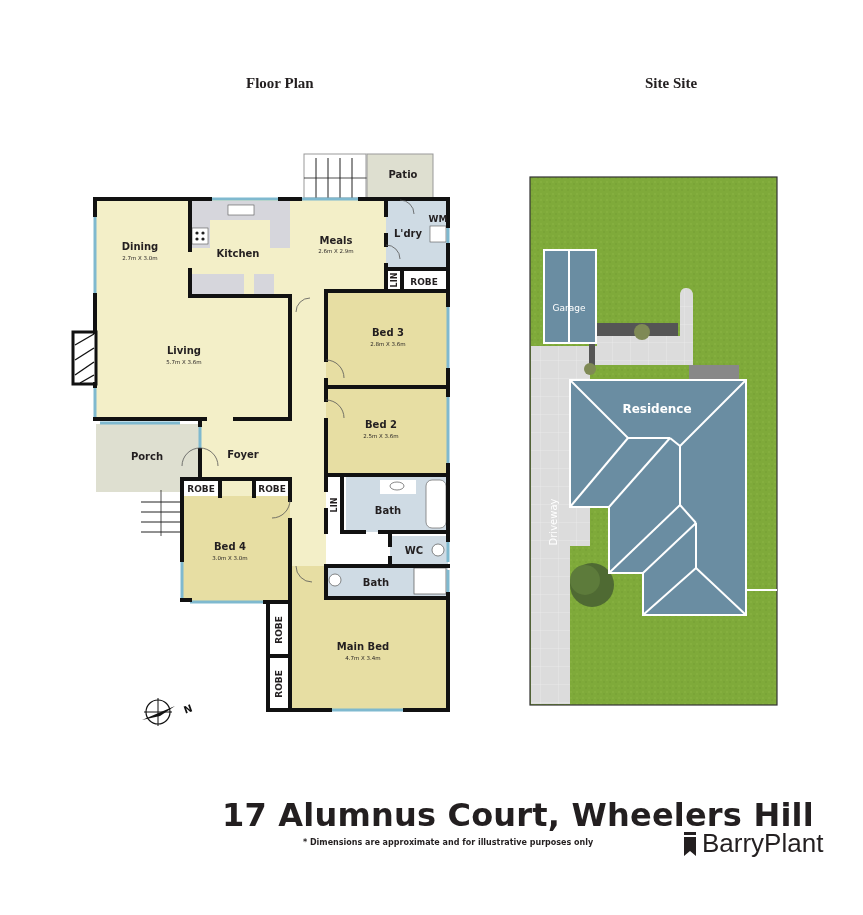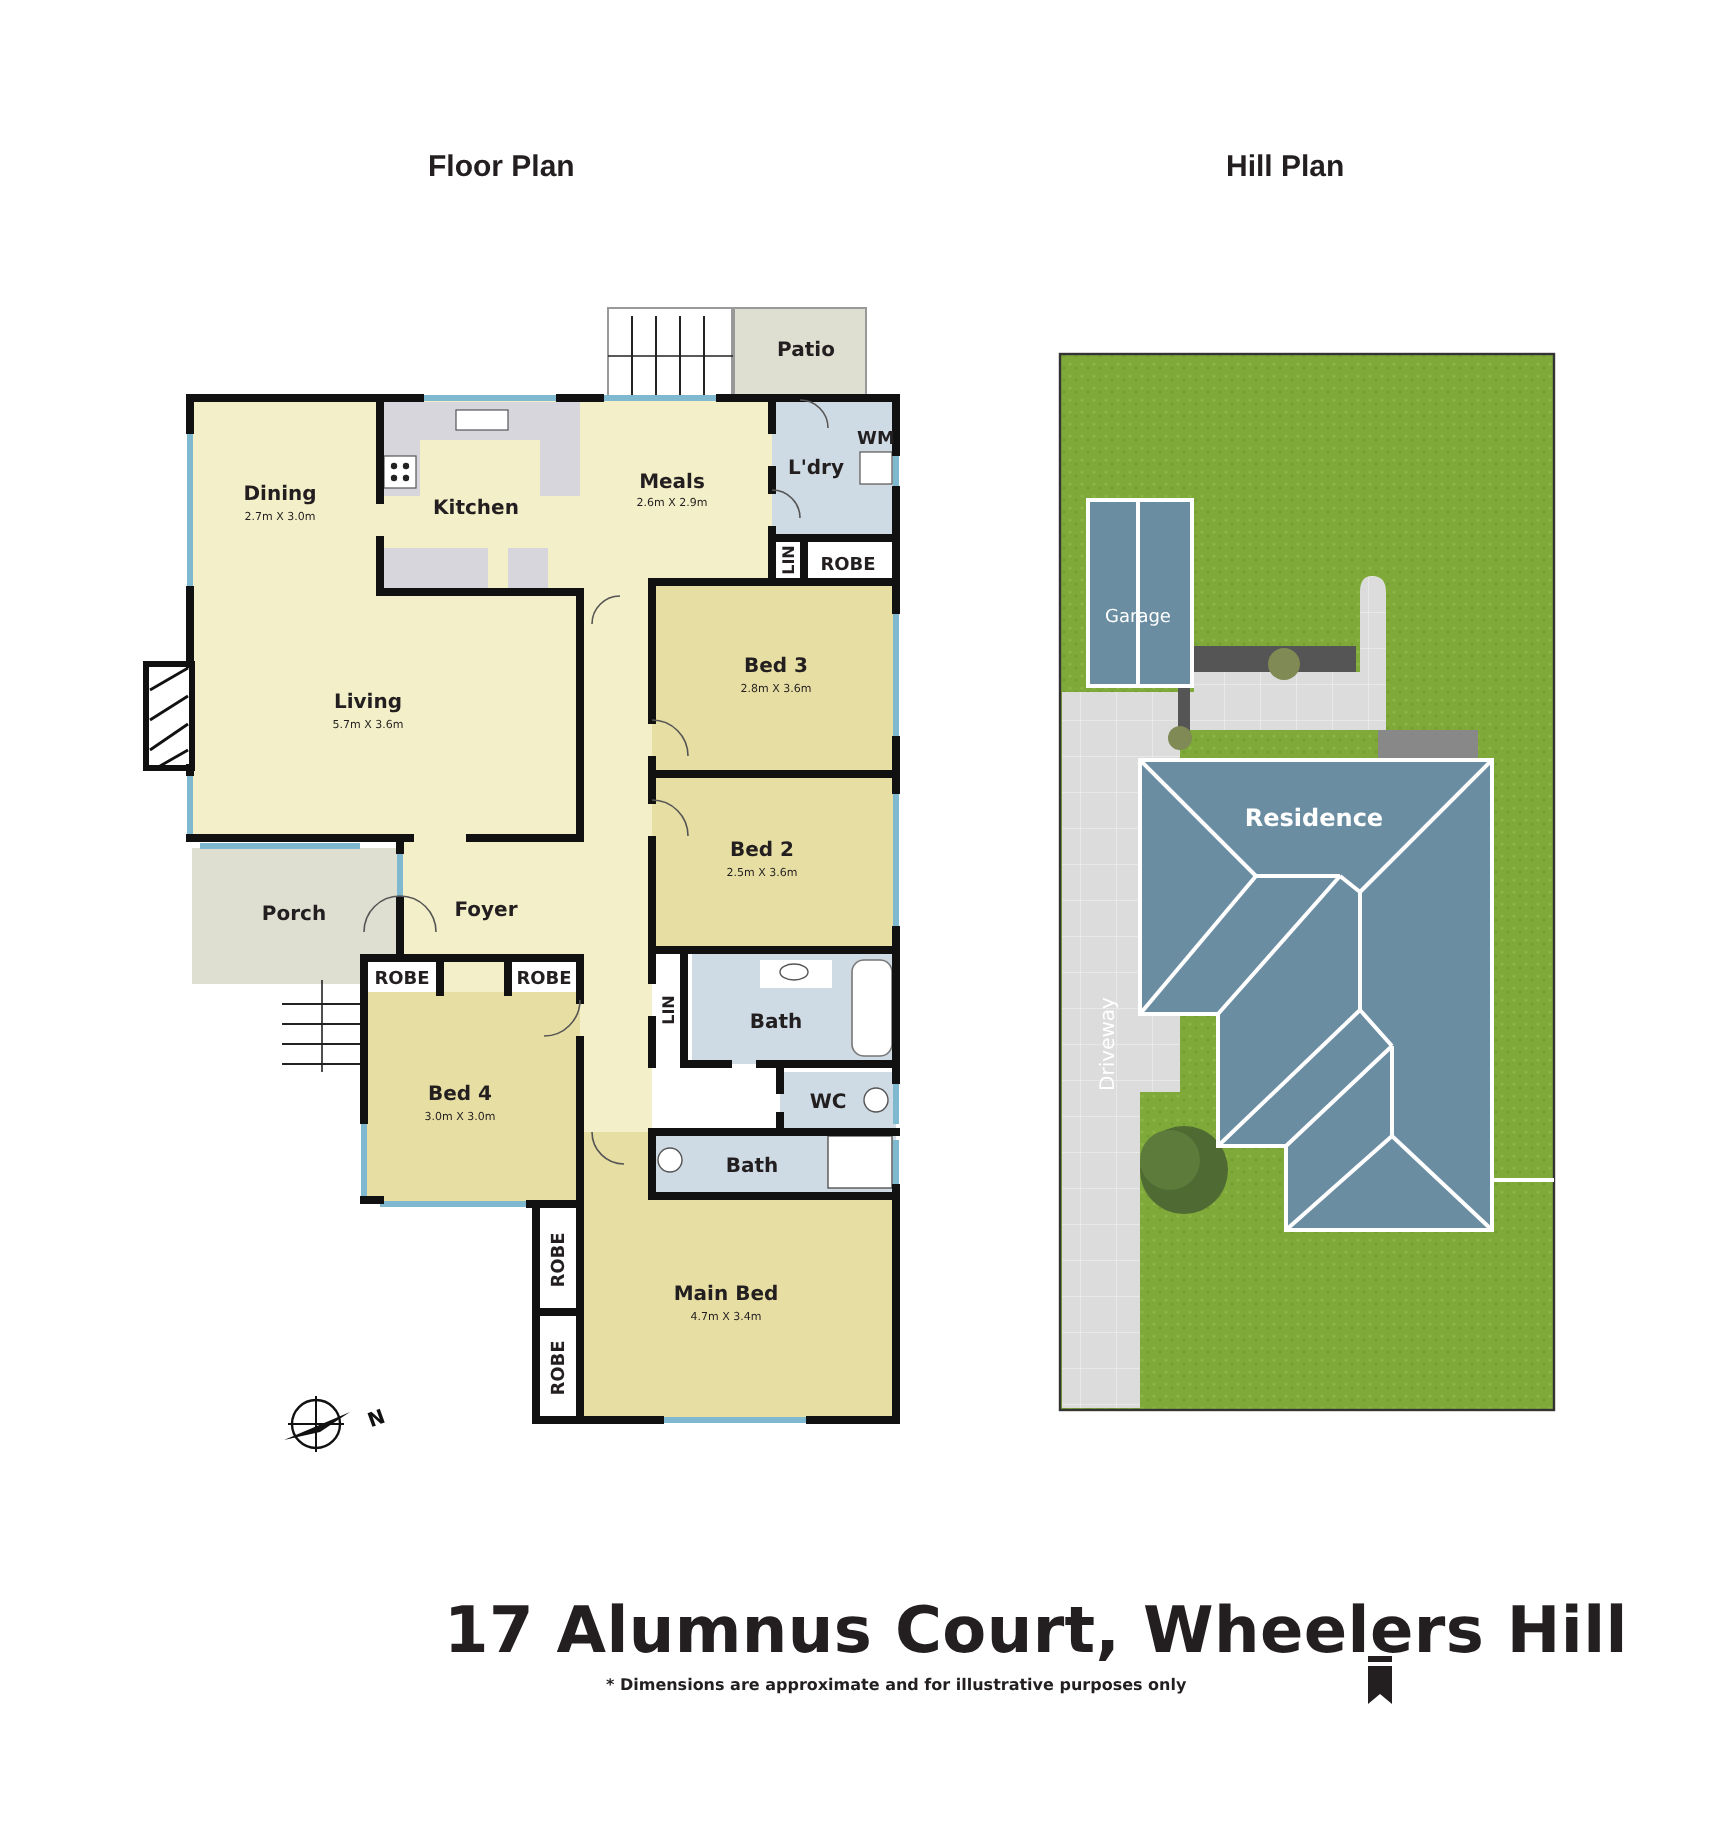--- a/index.html
+++ b/index.html
@@ -1,28 +1,28 @@
 <!DOCTYPE html>
 <html><head>
 <meta charset="utf-8">
 <style>
   html, body { margin:0; padding:0; background:#ffffff; }
   body { width:863px; height:915px; position:relative; overflow:hidden; font-family:"DejaVu Sans", sans-serif; color:#231f20; }
   .abs { position:absolute; }
-  .heading { font-family:Liberation Sans, sans-serif; font-weight:bold; font-size:15px; color:#231f20; }
+  .heading { font-family:Liberation Serif, serif; font-weight:bold; font-size:15px; color:#231f20;margin-left:32px; }
   svg text { font-family:"DejaVu Sans", sans-serif; }
   .title { font-family:"DejaVu Sans", sans-serif; font-weight:bold; font-size:32px; color:#231f20; letter-spacing:0.2px; }
   .disclaimer { font-family:"DejaVu Sans", sans-serif; font-weight:bold; font-size:8px; color:#231f20; }
   .brand { font-family:"Liberation Sans", sans-serif; font-size:26px; color:#231f20; }
 </style>
 </head>
 <body>
 
 <div class="abs heading" style="left:214px; top:75px;">Floor Plan</div>
-<div class="abs heading" style="left:613px; top:75px;">Hill Plan</div>
+<div class="abs heading" style="left:613px; top:75px;">Site Site</div>
 
 <svg class="abs" style="left:0; top:0;" width="470" height="760" viewBox="0 0 470 760">
 
   <g>
     <rect x="304" y="154" width="62" height="44" fill="#fff" stroke="#999" stroke-width="1"></rect>
     <line x1="316" y1="158" x2="316" y2="198" stroke="#222" stroke-width="1"></line>
     <line x1="328" y1="158" x2="328" y2="198" stroke="#222" stroke-width="1"></line>
     <line x1="340" y1="158" x2="340" y2="198" stroke="#222" stroke-width="1"></line>
     <line x1="352" y1="158" x2="352" y2="198" stroke="#222" stroke-width="1"></line>
     <line x1="304" y1="178" x2="370" y2="178" stroke="#222" stroke-width="0.8"></line>
@@ -278,13 +278,14 @@
   <text x="0" y="0" font-size="10" fill="#fff" text-anchor="middle" transform="translate(557,522) rotate(-90)">Driveway</text>
 </svg>
 
 <div class="abs title" style="left:222px; top:796px;">17 Alumnus Court, Wheelers Hill</div>
 <div class="abs disclaimer" style="left:303px; top:838px;">* Dimensions are approximate and for illustrative purposes only</div>
 <div class="abs" style="left:684px; top:828px; display:flex; align-items:center; gap:6px;">
   <svg width="12" height="24" viewBox="0 0 12 24">
     <rect x="0" y="0" width="12" height="3" fill="#231f20"></rect>
     <path d="M0 5 L12 5 L12 24 L6 19 L0 24 Z" fill="#231f20"></path>
   </svg>
+  <span class="brand">BarryPlant</span>
 </div>
 
 </body></html>

